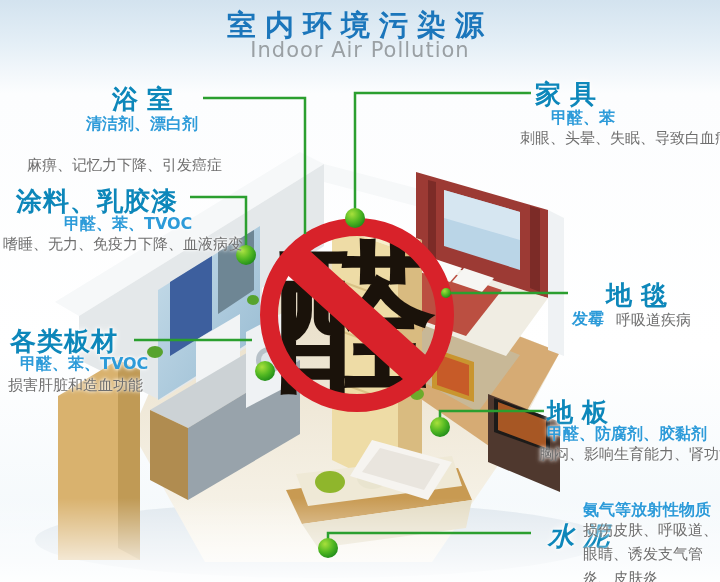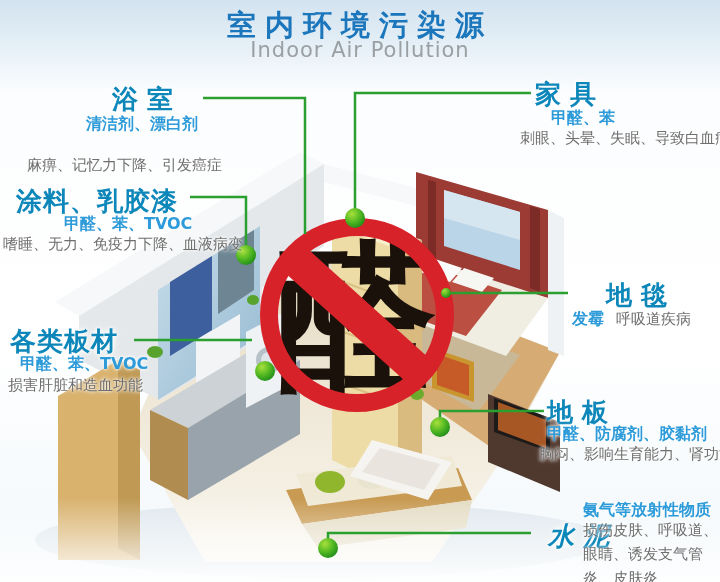--- a/index.html
+++ b/index.html
@@ -20,21 +20,21 @@
   .lbl-h{font-weight:bold;font-size:26px;color:#0d87ba;white-space:nowrap;
          text-shadow:0 0 3px #fff,0 0 5px #fff,0 0 8px #fff;}
   .sp2{letter-spacing:9px;}
   .sp1{letter-spacing:1px;}
   .lbl-p{font-weight:bold;font-size:16px;color:#2d9bd9;white-space:nowrap;
          text-shadow:0 0 3px #fff,0 0 5px #fff;}
   .lbl-e{font-size:15px;color:#6f6f6f;white-space:nowrap;
          text-shadow:0 0 3px #fff,0 0 5px #fff;}
   .wrap{white-space:normal;line-height:24px;}
 
-  .row{display:flex;gap:12px;align-items:center;}
+  .row{display:flex;gap:12px;align-items:flex-end;}
 
   
   #sign-ring{left:260px;top:218px;width:194px;height:194px;border:18px solid #d8222a;
              border-radius:50%;box-sizing:border-box;}
   #sign-bar{left:261px;top:299px;width:192px;height:33px;background:#d8222a;
             border-radius:3px;transform:rotate(42deg);}
   #sign-char{left:266px;top:230px;width:182px;height:172px;text-align:center;
              line-height:172px;font-size:158px;font-weight:900;color:#1a120a;}
 
   .z1{z-index:1}.z2{z-index:2}.z3{z-index:3}.z4{z-index:4}.z5{z-index:5}

